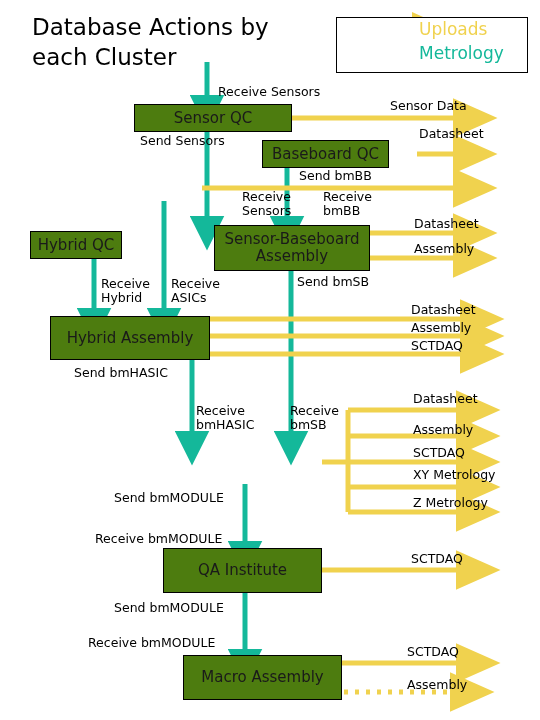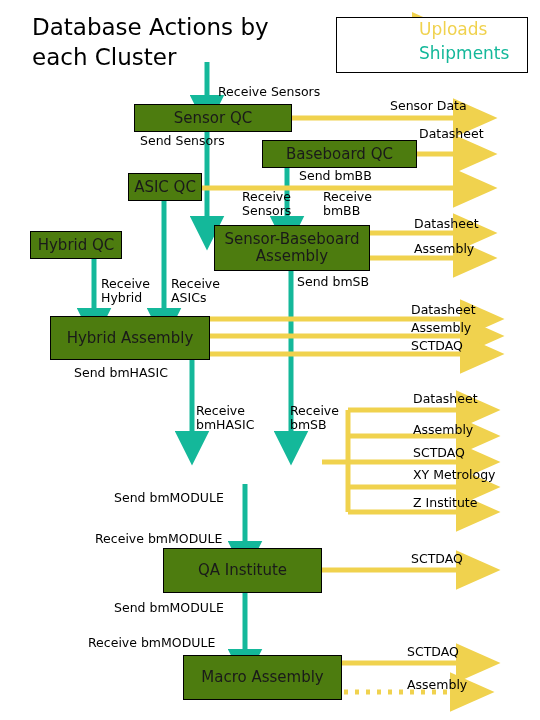--- a/index.html
+++ b/index.html
@@ -97,33 +97,30 @@
       <line x1="352" y1="30" x2="414" y2="30" stroke="#f0d24e" stroke-width="4.5" marker-end="url(#ahY)"></line>
       <line x1="352" y1="54" x2="414" y2="54" stroke="#14b89a" stroke-width="4.5" marker-end="url(#ahG)"></line>
     </g>
   </svg>
 
   <div class="title" style="white-space:pre-line;">Database Actions by
 each Cluster</div>
 
   <div class="legend-box"></div>
   <div class="legend-label lg-up">Uploads</div>
-  <div class="legend-label lg-ship">Shipments</div>
+  <div class="legend-label lg-ship">Metrology</div>
 
   <div class="node" style="left:134px;top:104px;width:158px;height:28px;">
     <span>Sensor QC</span>
   </div>
 
-  <div class="node" style="left:262px;top:140px;width:155px;height:28px;">
+  <div class="node" style="left:262px;top:140px;width:127px;height:28px;">
     <span>Baseboard QC</span>
   </div>
 
-  <div class="node" style="left:128px;top:173px;width:74px;height:28px;">
-    <span>ASIC QC</span>
-  </div>
 
   <div class="node" style="left:30px;top:231px;width:92px;height:28px;">
     <span>Hybrid QC</span>
   </div>
 
   <div class="node" style="left:214px;top:225px;width:156px;height:46px;">
     <span style="white-space:pre-line;">Sensor-Baseboard
 Assembly</span>
   </div>
 
@@ -191,21 +188,21 @@
   <div class="lbl" style="left:411px;top:339px;">SCTDAQ</div>
 
   <div class="lbl" style="left:413px;top:392px;">Datasheet</div>
 
   <div class="lbl" style="left:413px;top:423px;">Assembly</div>
 
   <div class="lbl" style="left:413px;top:446px;">SCTDAQ</div>
 
   <div class="lbl" style="left:413px;top:468px;">XY Metrology</div>
 
-  <div class="lbl" style="left:413px;top:496px;">Z Institute</div>
+  <div class="lbl" style="left:413px;top:496px;">Z Metrology</div>
 
   <div class="lbl" style="left:411px;top:552px;">SCTDAQ</div>
 
   <div class="lbl" style="left:407px;top:645px;">SCTDAQ</div>
 
   <div class="lbl" style="left:407px;top:678px;">Assembly</div>
 
 </div>
 
 </body></html>

